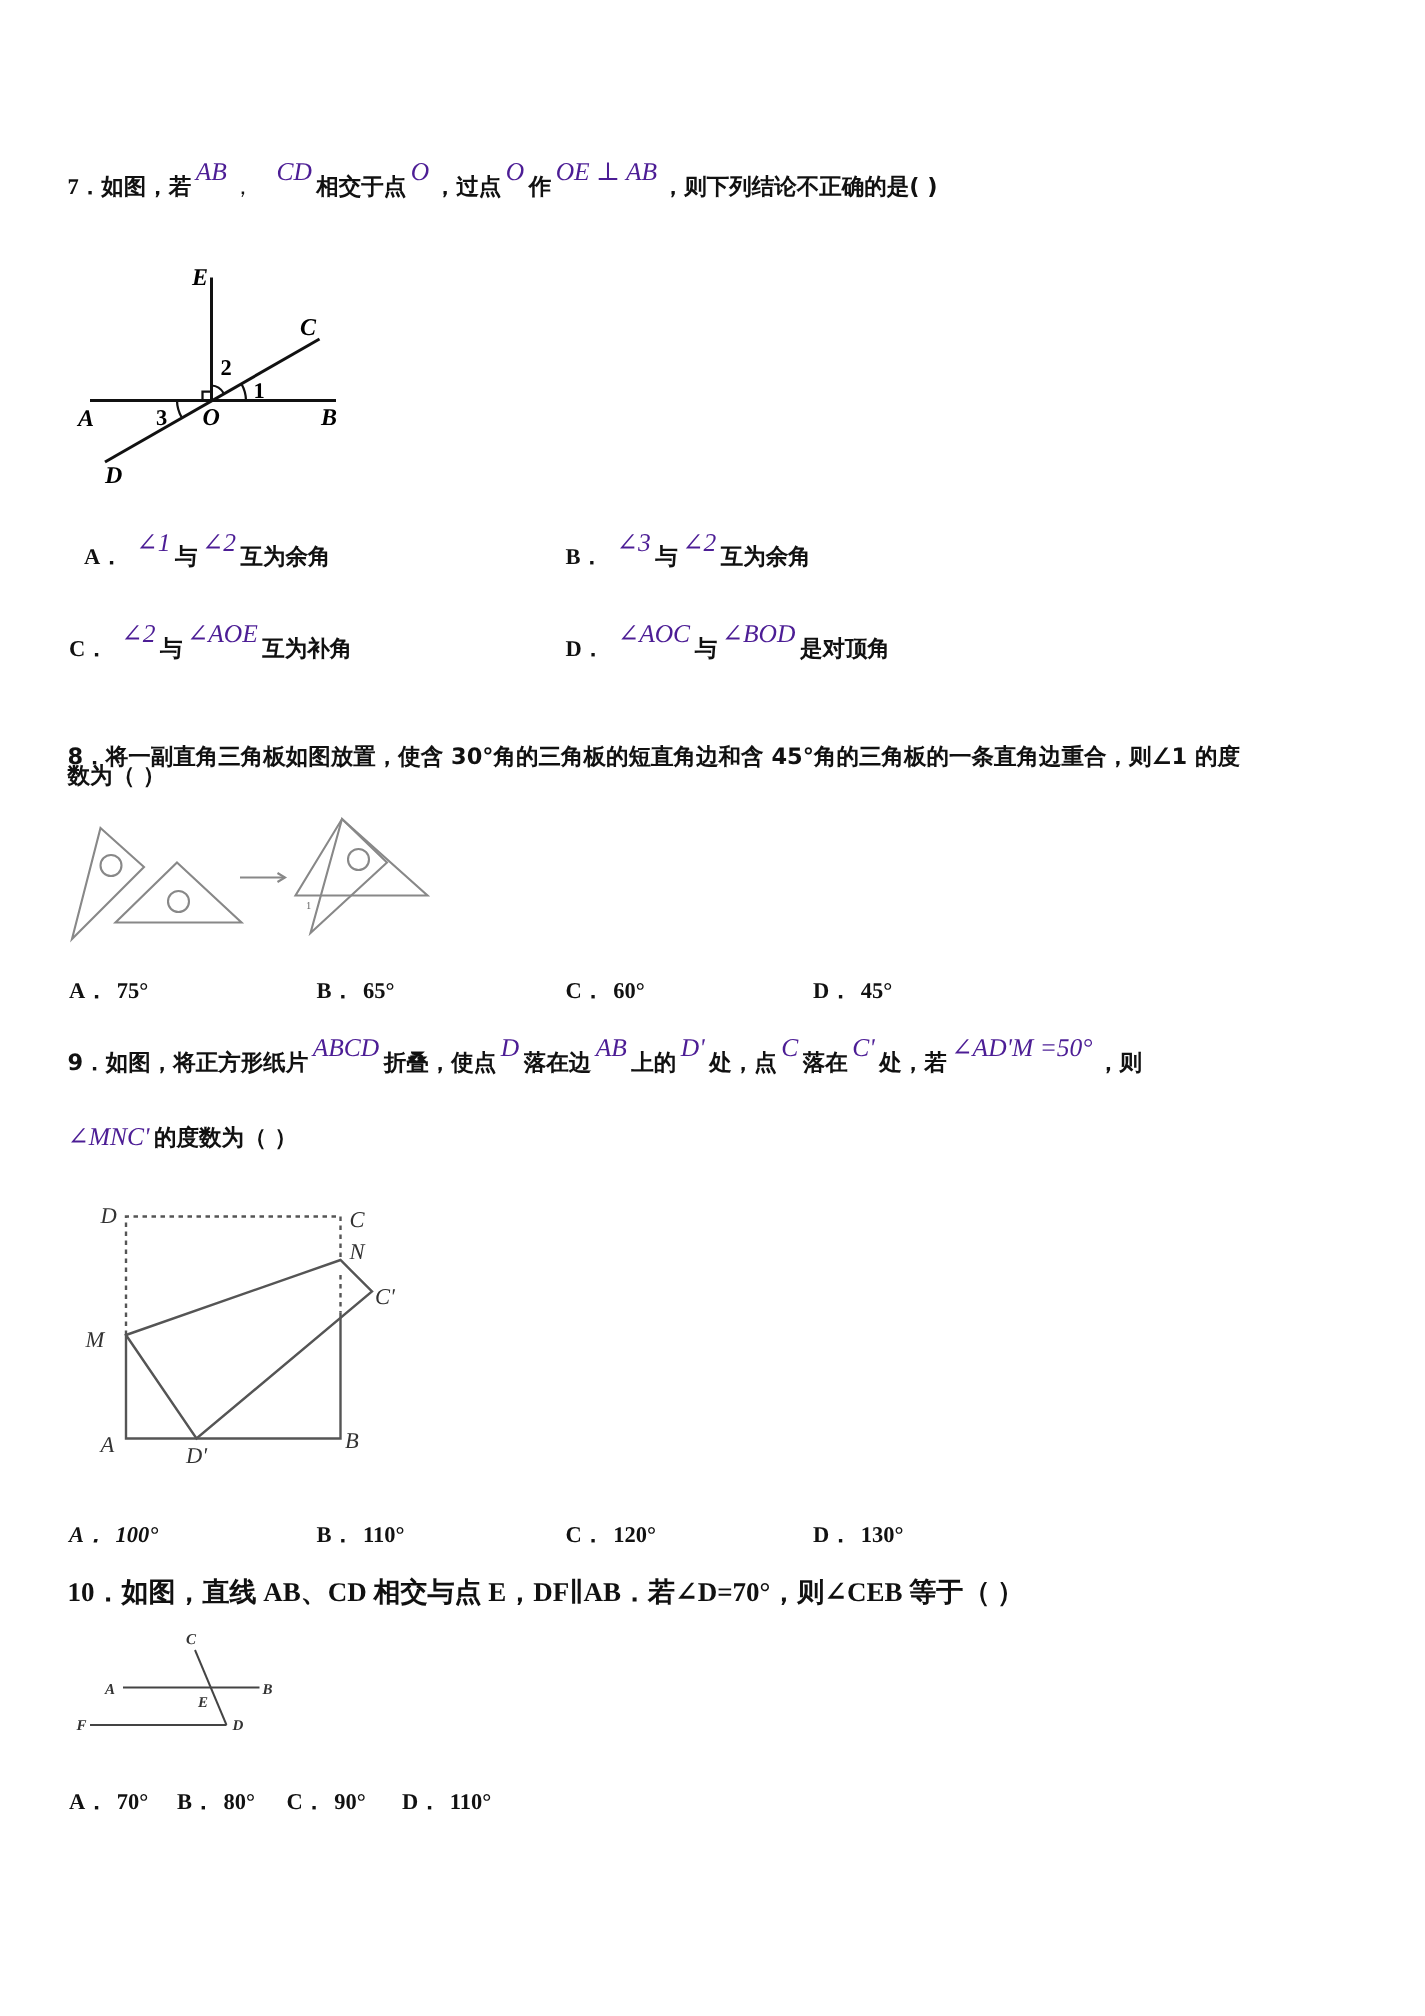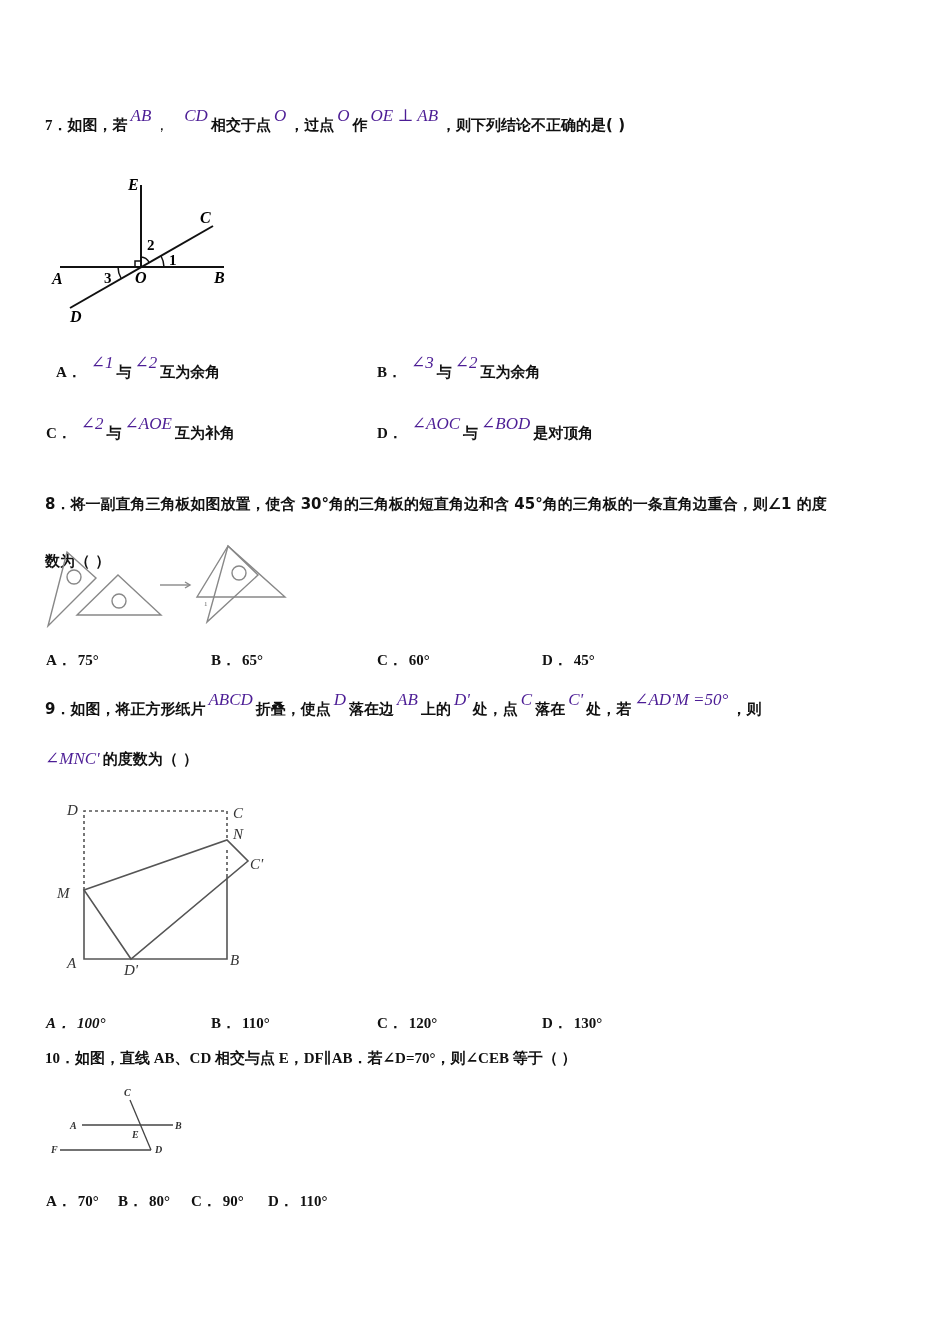--- a/index.html
+++ b/index.html
@@ -53,21 +53,21 @@
   <span class="lbl">B．</span><span class="math">∠3</span><span>与</span><span class="math">∠2</span><span>互为余角</span>
 </div>
 <div class="abs opt" style="left:46px; top:422px;">
   <span class="lbl">C．</span><span class="math">∠2</span><span>与</span><span class="math">∠AOE</span><span>互为补角</span>
 </div>
 <div class="abs opt" style="left:377px; top:422px;">
   <span class="lbl">D．</span><span class="math">∠AOC</span><span>与</span><span class="math">∠BOD</span><span>是对顶角</span>
 </div>
 
 <div class="abs q" style="left:45px; top:471px; font-size:15px;margin-top:24px;">8．将一副直角三角板如图放置，使含 30°角的三角板的短直角边和含 45°角的三角板的一条直角边重合，则∠1 的度</div>
-<div class="abs q" style="left:45px; top:508px; font-size:15px;margin-top:44px;">数为（   ）</div>
+<div class="abs q" style="left:45px; top:508px; font-size:15px;">数为（   ）</div>
 
 <svg class="abs" style="left:40px; top:540px;" width="260" height="95" viewBox="0 0 260 95">
   <g fill="none" stroke="#888" stroke-width="1.4">
 
     <polygon points="27,12 56,38 8,86"></polygon>
     <circle cx="34" cy="37" r="7"></circle>
 
     <polygon points="78,35 121,75 37,75"></polygon>
     <circle cx="79" cy="61" r="7"></circle>
 
@@ -110,21 +110,21 @@
     <text x="84" y="185">D'</text>
     <text x="190" y="175">B</text>
   </g>
 </svg>
 
 <div class="abs opt" style="left:46px; top:1014px;font-style:italic;"><span class="lbl">A．</span><span class="val">100°</span></div>
 <div class="abs opt" style="left:211px; top:1014px;"><span class="lbl">B．</span><span class="val">110°</span></div>
 <div class="abs opt" style="left:377px; top:1014px;"><span class="lbl">C．</span><span class="val">120°</span></div>
 <div class="abs opt" style="left:542px; top:1014px;"><span class="lbl">D．</span><span class="val">130°</span></div>
 
-<div class="abs q" style="left:45px; top:1049px; font-family:'Liberation Serif', 'DejaVu Serif', serif; font-size:15px;">10．如图，直线 AB、CD 相交与点 E，DF∥AB．若∠D=70°，则∠CEB 等于（ ）</div>
+<div class="abs q" style="left:45px; top:1049px; font-family:'Liberation Serif', 'DejaVu Serif', serif; font-size:18px;">10．如图，直线 AB、CD 相交与点 E，DF∥AB．若∠D=70°，则∠CEB 等于（ ）</div>
 
 <svg class="abs" style="left:40px; top:1080px;" width="160" height="80" viewBox="0 0 160 80">
   <g stroke="#444" stroke-width="1.3" fill="none">
     <line x1="42" y1="45" x2="133" y2="45"></line>
     <line x1="20" y1="70" x2="111" y2="70"></line>
     <line x1="90" y1="20" x2="111" y2="70"></line>
   </g>
   <g font-size="10" font-style="italic" font-weight="bold" fill="#333">
     <text x="84" y="16">C</text>
     <text x="30" y="49">A</text>

